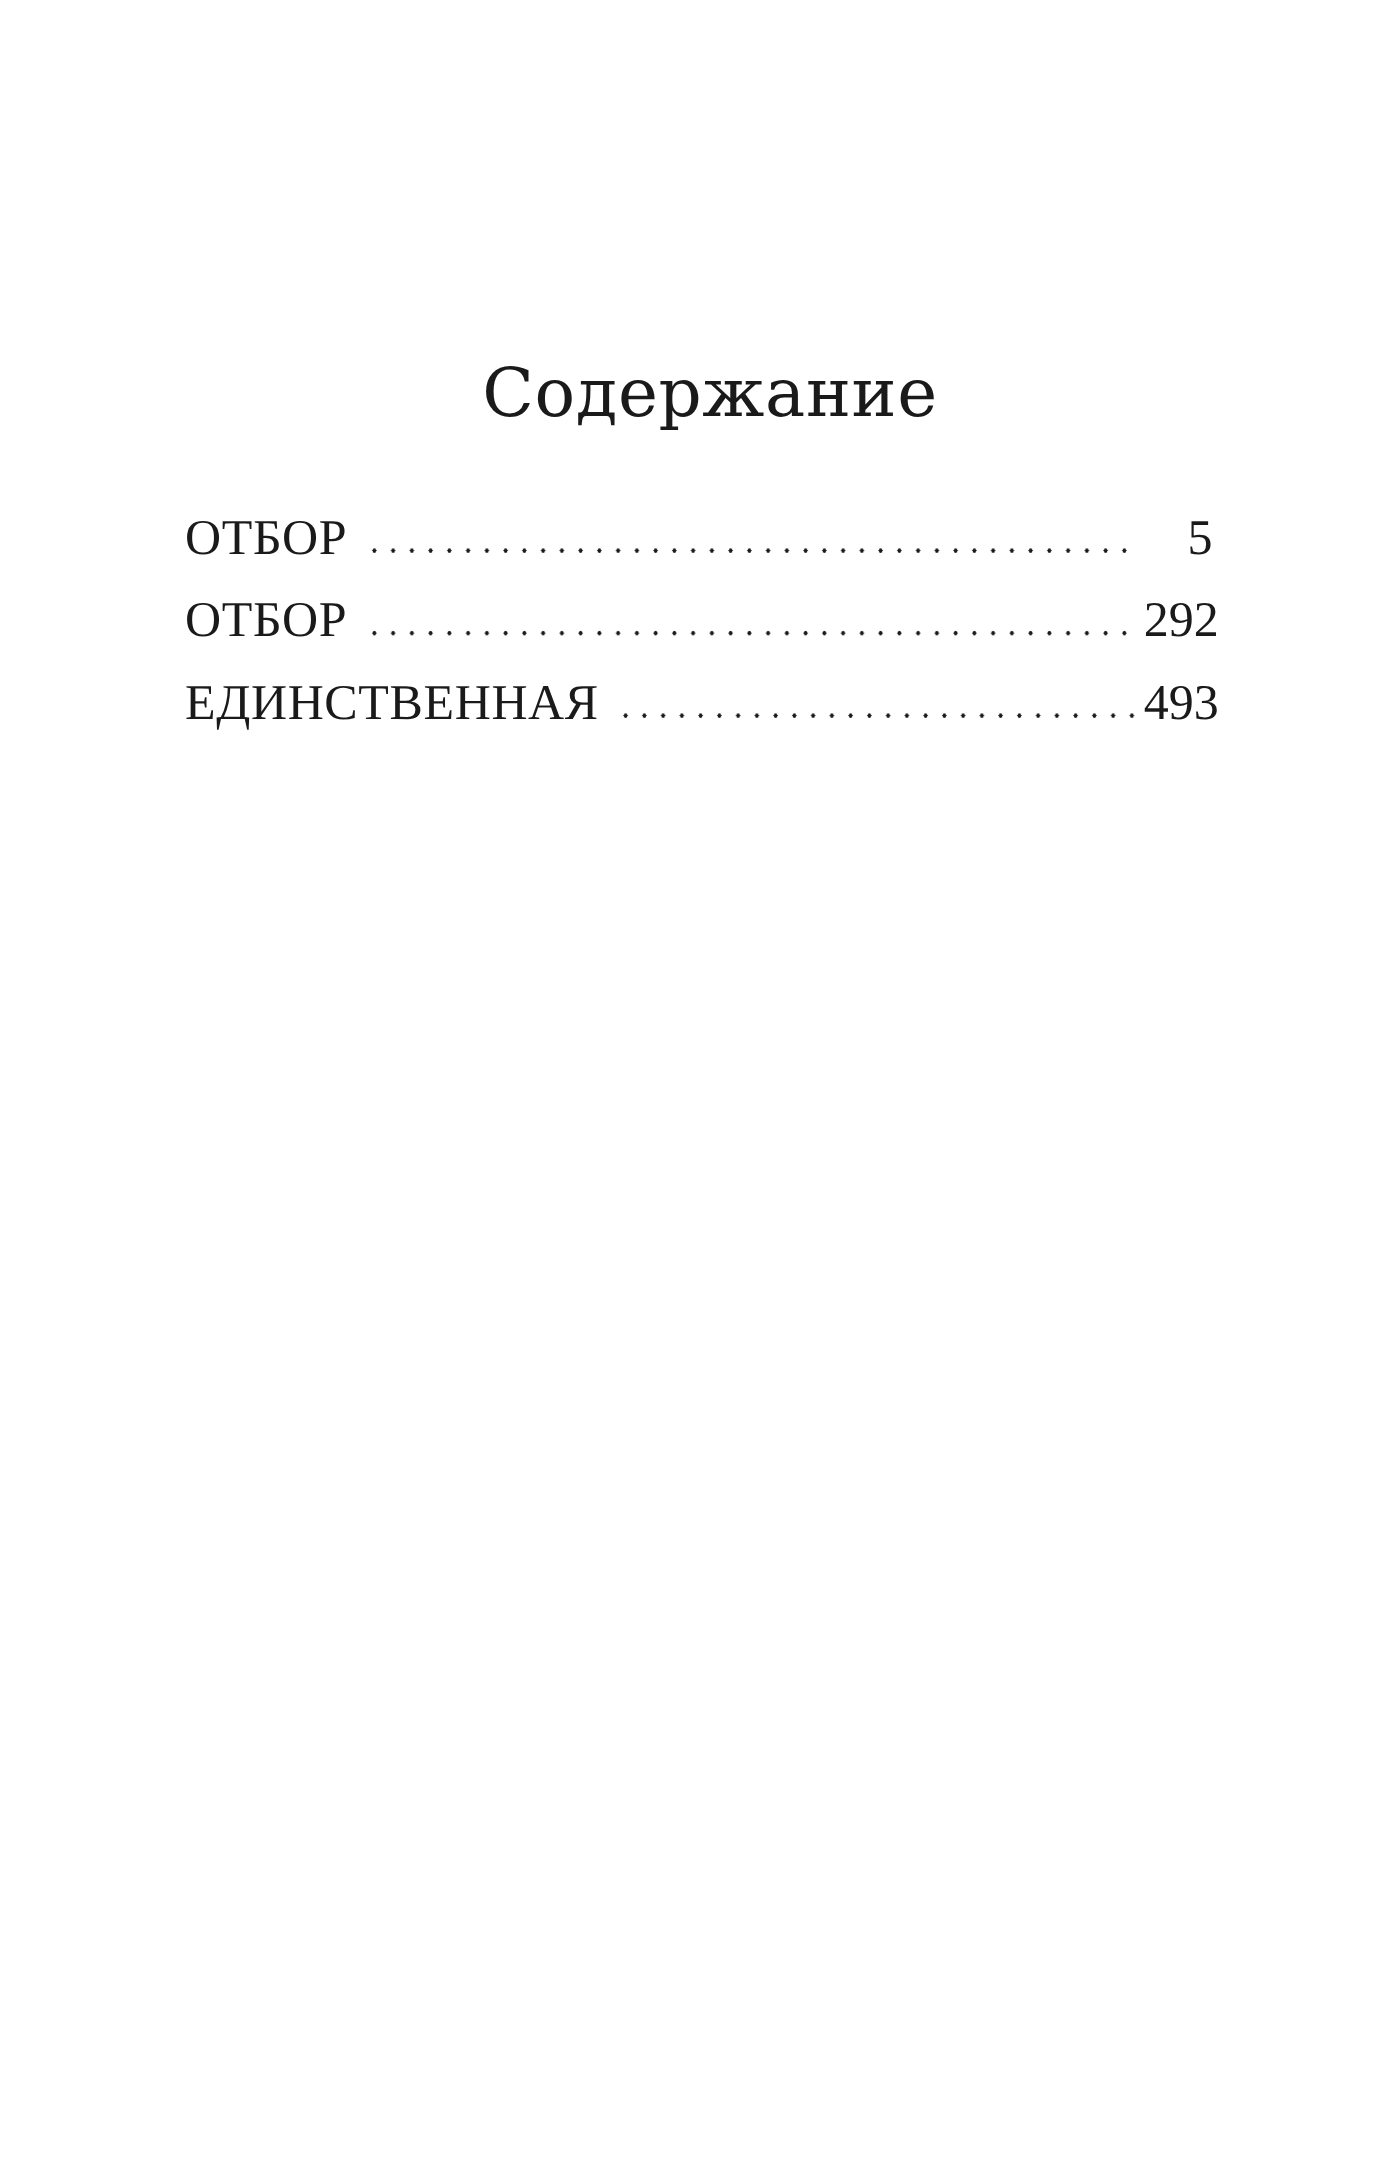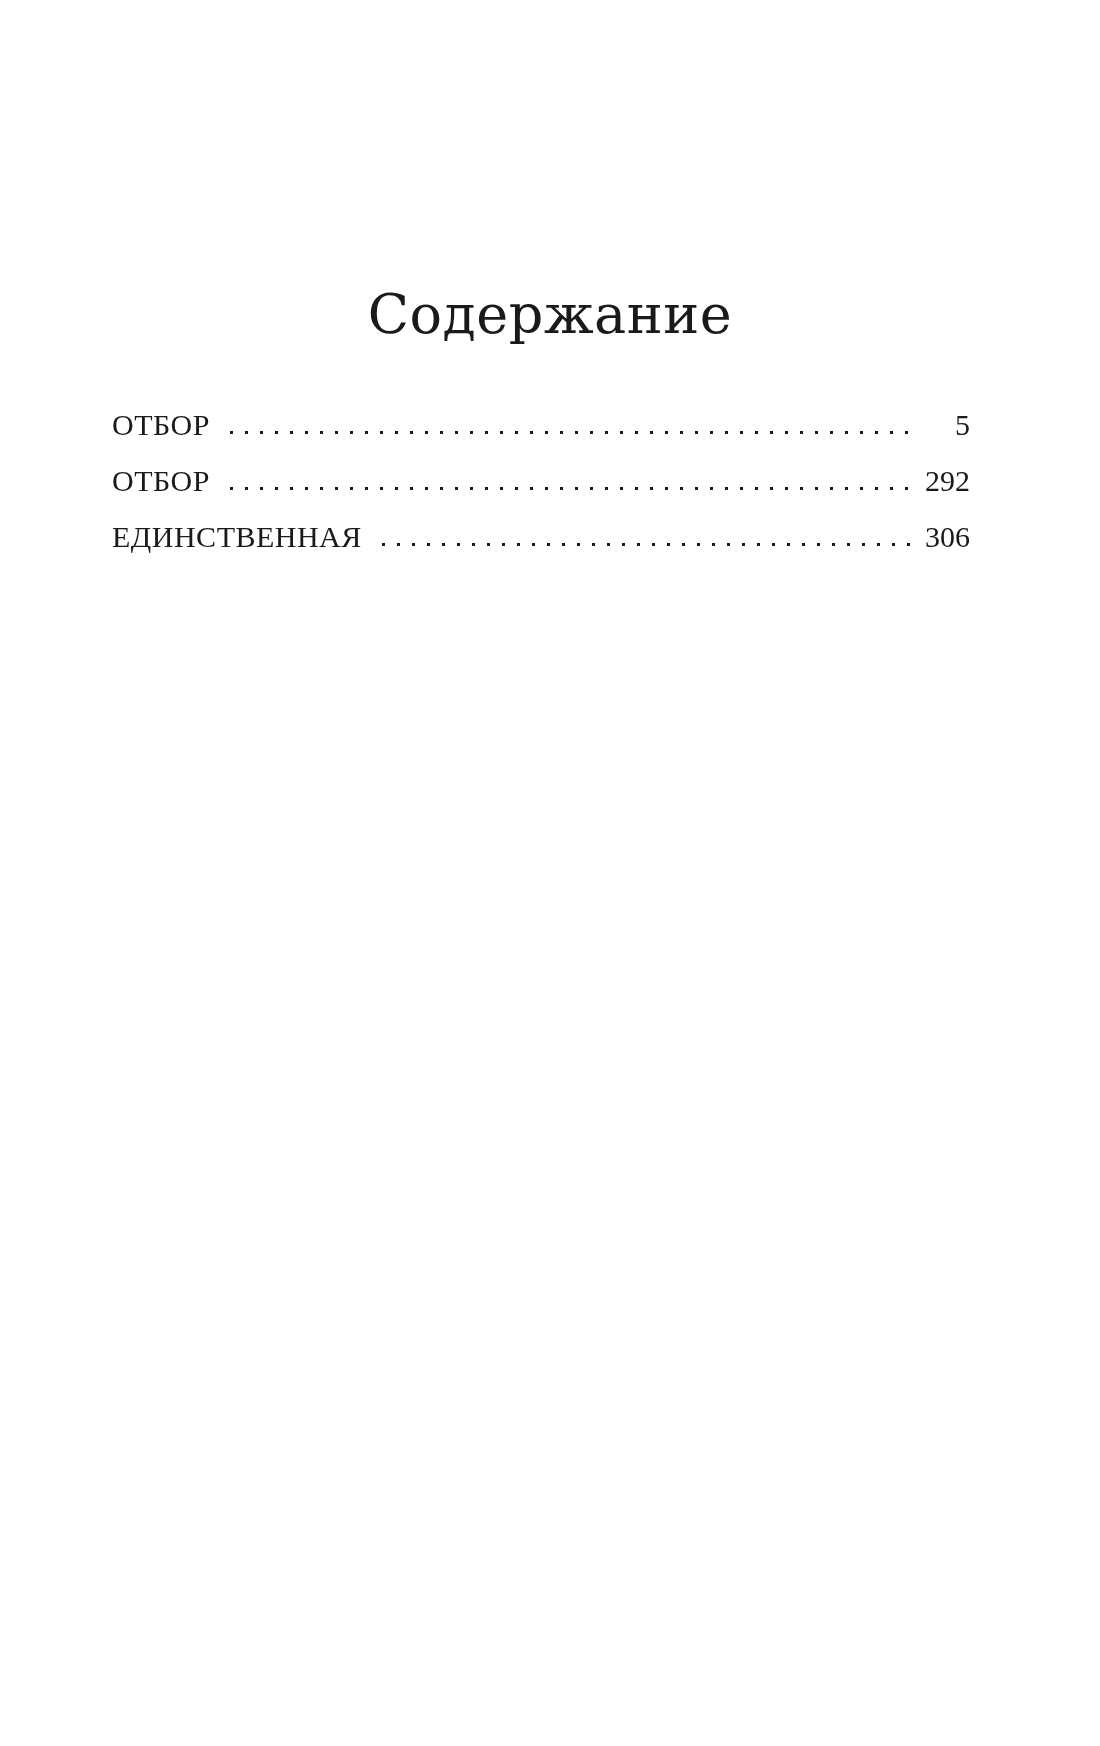--- a/index.html
+++ b/index.html
@@ -13,39 +13,40 @@
     overflow: hidden;
   }
   .page {
     position: relative;
     width: 1100px;
     height: 1746px;
     box-sizing: border-box;
     background: var(--page-bg, #ffffff);
     color: var(--page-fg, #1a1a1a);
     font-family: "Liberation Serif", serif;
+    padding-left: 36px;
   }
   .contents-title {
     padding-top: 284px;
     text-align: center;
     font-family: "DejaVu Serif", "Liberation Serif", serif;
     font-size: 54px;
     font-weight: 400;
     line-height: 1.15;
     letter-spacing: 0.5px;
     color: var(--page-fg, #1a1a1a);
   }
   .toc {
     margin: 64px 130px 0 112px;
   }
   .toc-row {
     display: flex;
     align-items: baseline;
     line-height: 1;
-    font-size: 30px;
+    font-size: 40px;
     margin-bottom: 26px;
     white-space: nowrap;
   }
   .toc-label {
     flex: 0 0 auto;
     letter-spacing: 0.5px;
   }
   .toc-dots {
     flex: 1 1 auto;
     height: 5px;
@@ -78,17 +79,17 @@
 
     <div class="toc-row">
       <span class="toc-label">ОТБОР</span>
       <span class="toc-dots"></span>
       <span class="toc-num">292</span>
     </div>
 
     <div class="toc-row">
       <span class="toc-label">ЕДИНСТВЕННАЯ</span>
       <span class="toc-dots"></span>
-      <span class="toc-num">306</span>
+      <span class="toc-num">493</span>
     </div>
 
   </div>
 </div>
 
 </body></html>

